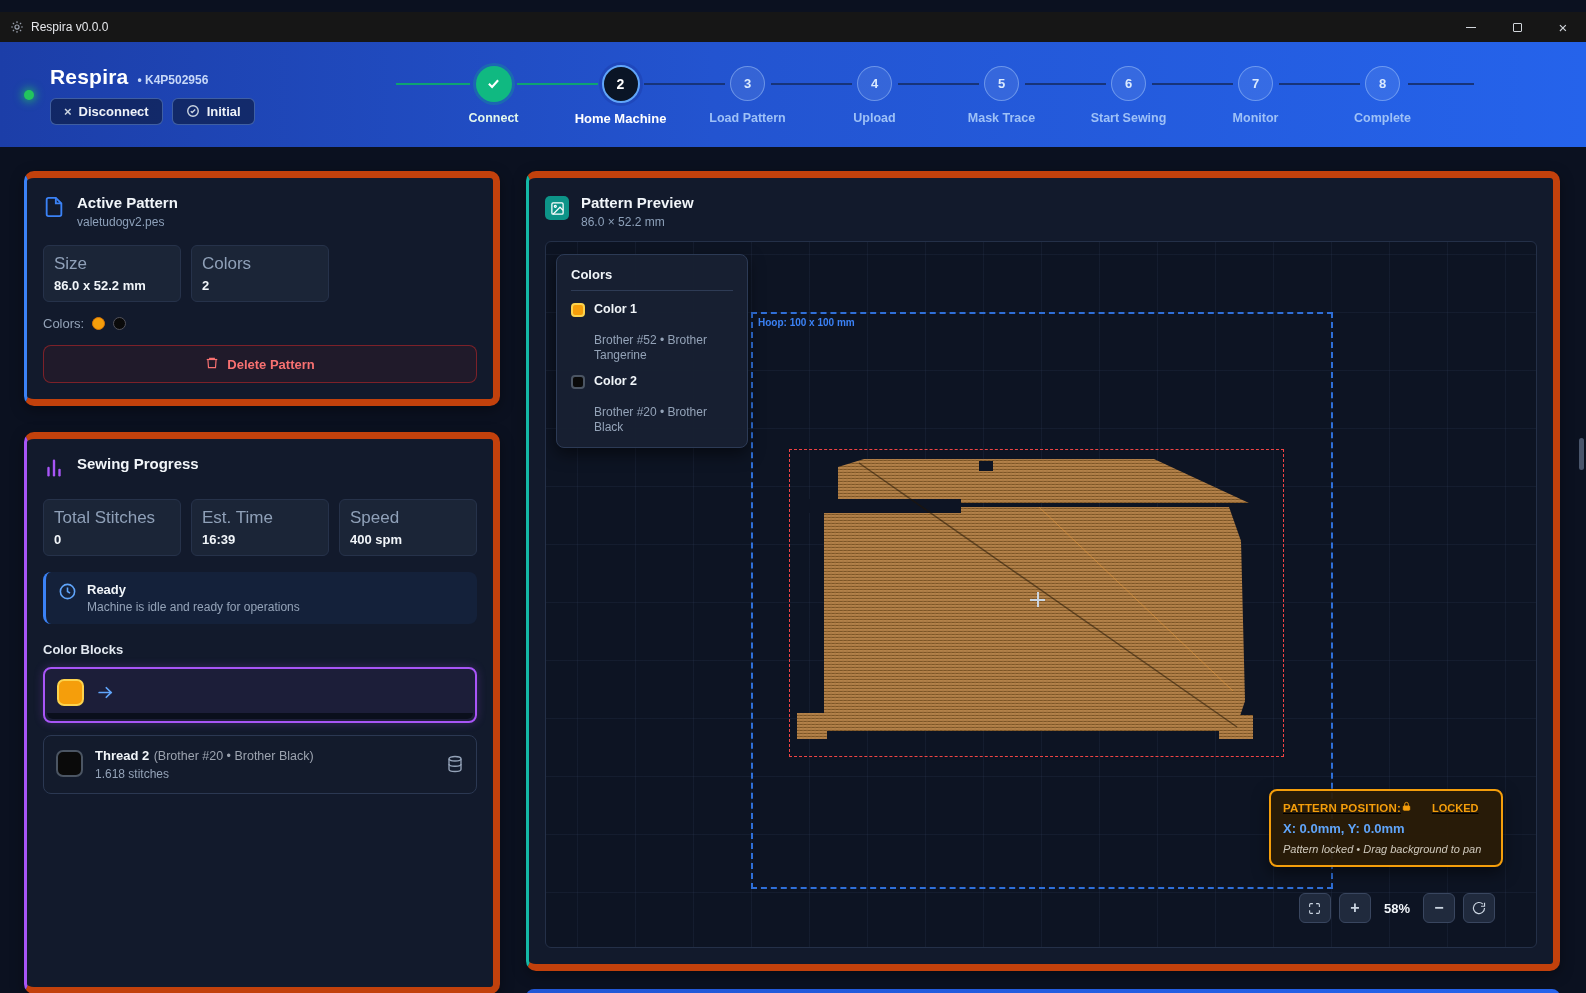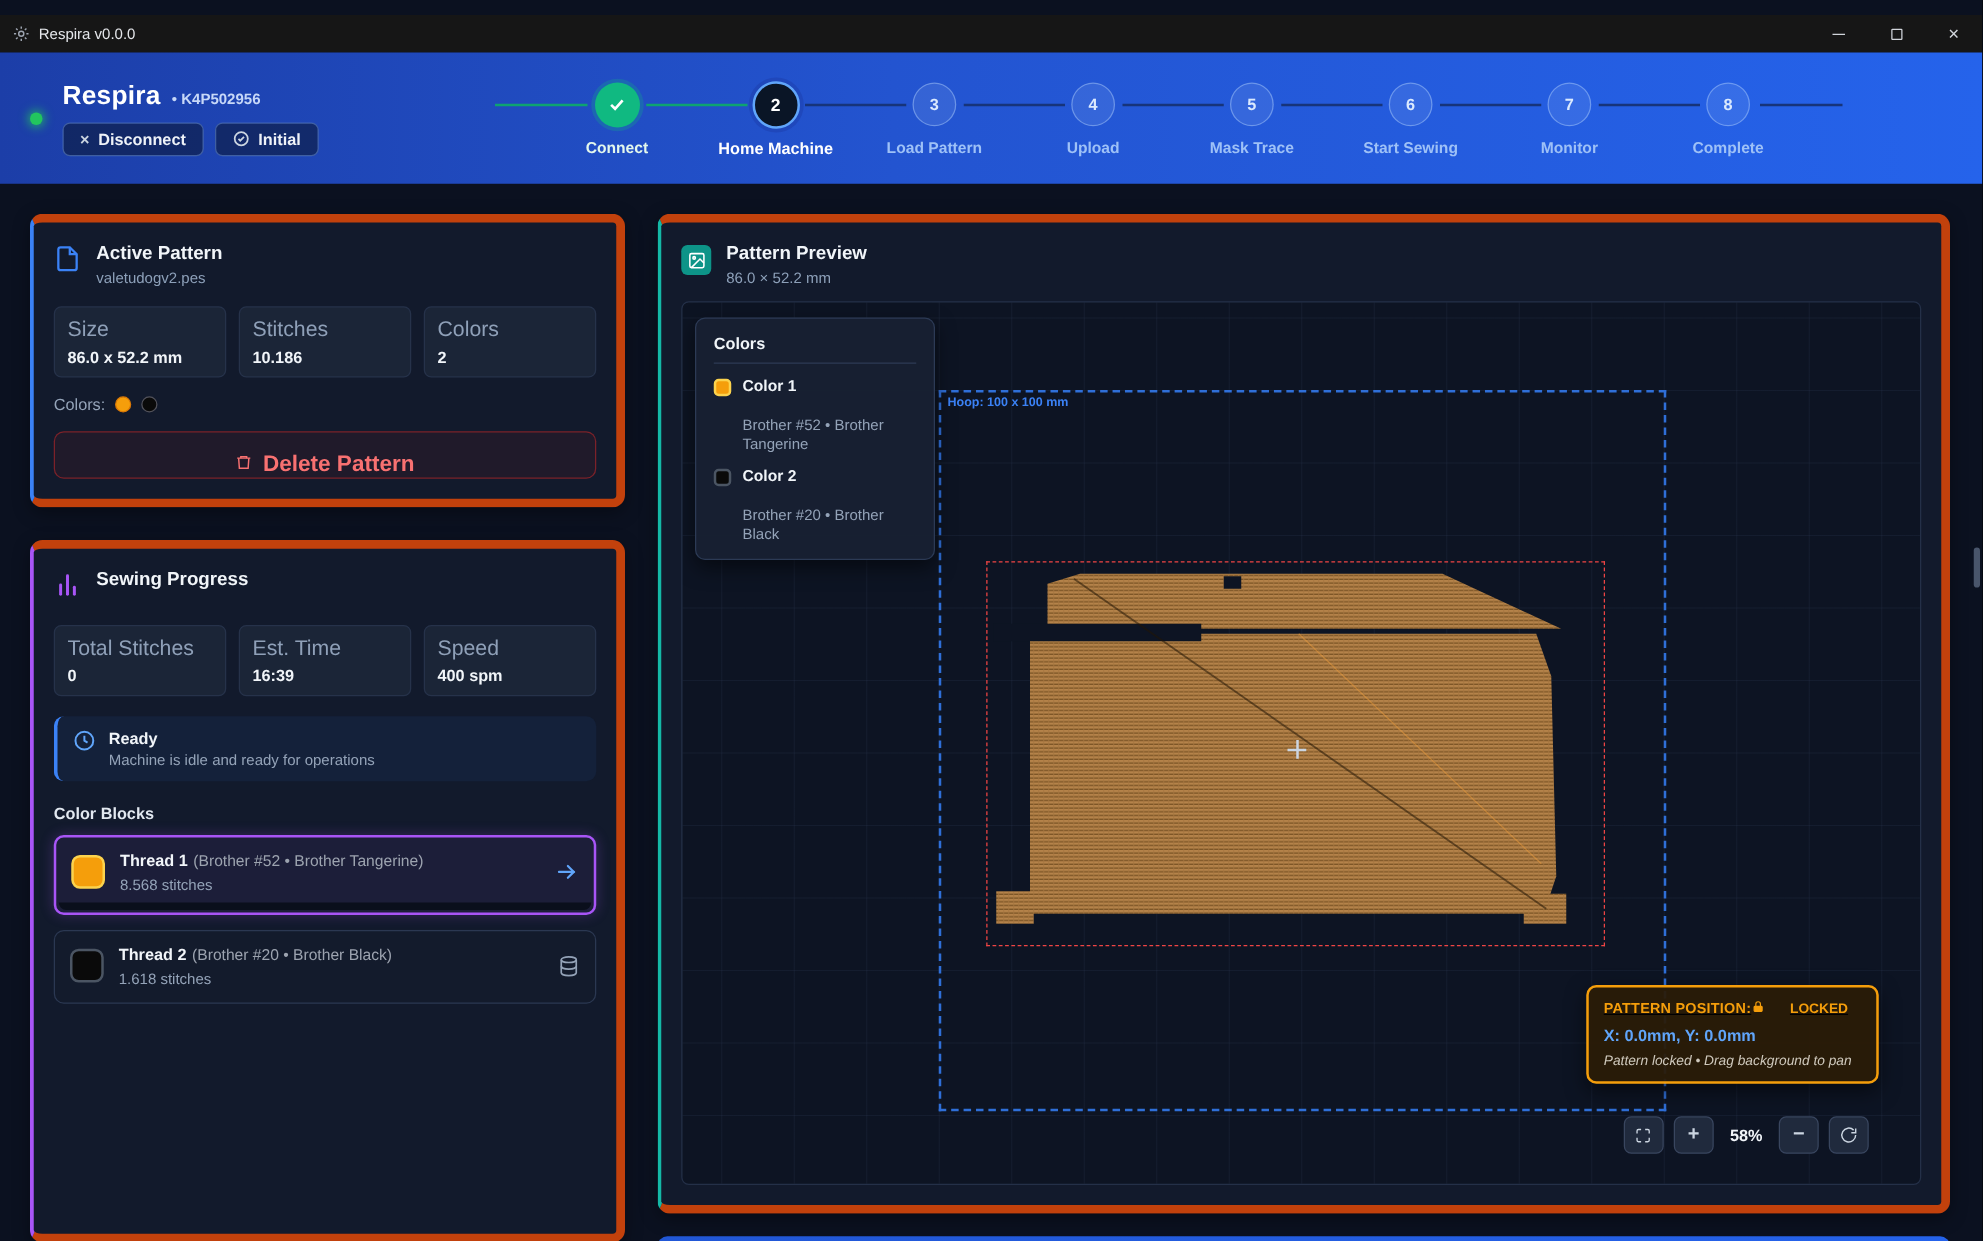--- a/index.html
+++ b/index.html
@@ -66,21 +66,21 @@
   .stat-box { background:#1b2537; border:1px solid #26324a; border-radius:6px; padding:8px 10px; }
   .stat-label { color:#8fa0b8; font-size:17px; }
   .stat-value { color:#f1f5f9; font-size:13px; font-weight:800; margin-top:4px; }
 
   .colors-row { display:flex; align-items:center; gap:8px; margin-top:14px; }
   .colors-row .lbl { color:#94a3b8; font-size:13px; }
   .dot { width:13px; height:13px; border-radius:50%; display:inline-block; }
   .dot-orange { background:#f59e0b; border:1px solid #d97706; }
   .dot-black  { background:#0a0a0a; border:1px solid #52525b; }
 
-  .delete-btn { margin-top:14px; width:100%; height:38px; display:flex; align-items:flex-end; justify-content:center; gap:8px; background:rgba(153,27,27,0.10); border:1px solid rgba(200,40,40,0.55); border-radius:8px; color:#f87171; font-size:18px; font-weight:800; cursor:pointer; }
+  .delete-btn { margin-top:14px; width:100%; height:38px; display:flex; align-items:center; justify-content:center; gap:8px; background:rgba(153,27,27,0.10); border:1px solid rgba(200,40,40,0.55); border-radius:8px; color:#f87171; font-size:13px; font-weight:800; cursor:pointer; }
 
   .status-banner { margin-top:16px; background:#14213a; border-left:3px solid #3b82f6; border-radius:8px; padding:10px 12px; display:flex; gap:10px; align-items:flex-start; }
   .status-title { color:#f1f5f9; font-size:13px; font-weight:800; }
   .status-desc { color:#94a3b8; font-size:12px; margin-top:3px; }
 
   .blocks-label { margin:18px 0 10px; color:#e2e8f0; font-size:13px; font-weight:800; }
 
   .thread { position:relative; border-radius:8px; padding:10px 12px 15px; display:flex; align-items:center; gap:12px; cursor:pointer; }
   .thread-1 { border:2px solid #a855f7; background:rgba(168,85,247,0.07); margin-bottom:12px; box-shadow:0 0 10px rgba(168,85,247,0.25); }
   .thread-2 { border:1px solid #2b3852; background:#131b2c; padding-bottom:12px; }
@@ -274,24 +274,20 @@
             <div class="card-title">Active Pattern</div>
             <div class="card-sub">valetudogv2.pes</div>
           </div>
         </div>
         <div class="stats-row">
           <div class="stat-box">
             <div class="stat-label">Size</div>
             <div class="stat-value">86.0 x 52.2 mm</div>
           </div>
           <div class="stat-box">
-            <div class="stat-label">Stitches</div>
-            <div class="stat-value">10.186</div>
-          </div>
-          <div class="stat-box">
             <div class="stat-label">Colors</div>
             <div class="stat-value">2</div>
           </div>
         </div>
         <div class="colors-row">
           <span class="lbl">Colors:</span>
           <span class="dot dot-orange"></span>
           <span class="dot dot-black"></span>
         </div>
         <button class="delete-btn">
@@ -344,27 +340,20 @@
           <div>
             <div class="status-title">Ready</div>
             <div class="status-desc">Machine is idle and ready for operations</div>
           </div>
         </div>
 
         <div class="blocks-label">Color Blocks</div>
 
         <div class="thread thread-1">
           <span class="swatch swatch-orange"></span>
-          <div class="thread-text">
-            <div>
-              <span class="thread-name">Thread 1</span>
-              <span class="thread-detail">(Brother #52 • Brother Tangerine)</span>
-            </div>
-            <div class="thread-stitches">8.568 stitches</div>
-          </div>
           <span class="thread-endicon">
             <svg viewBox="0 0 24 24" width="19" height="19" fill="none" stroke="#60a5fa" stroke-width="2.2" stroke-linecap="round">
                 <path d="M4 12h15"></path>
                 <path d="m13 6 6 6-6 6"></path>
               </svg>
           </span>
           <div class="thread-progress">
               <div class="fill"></div>
             </div>
         </div>

